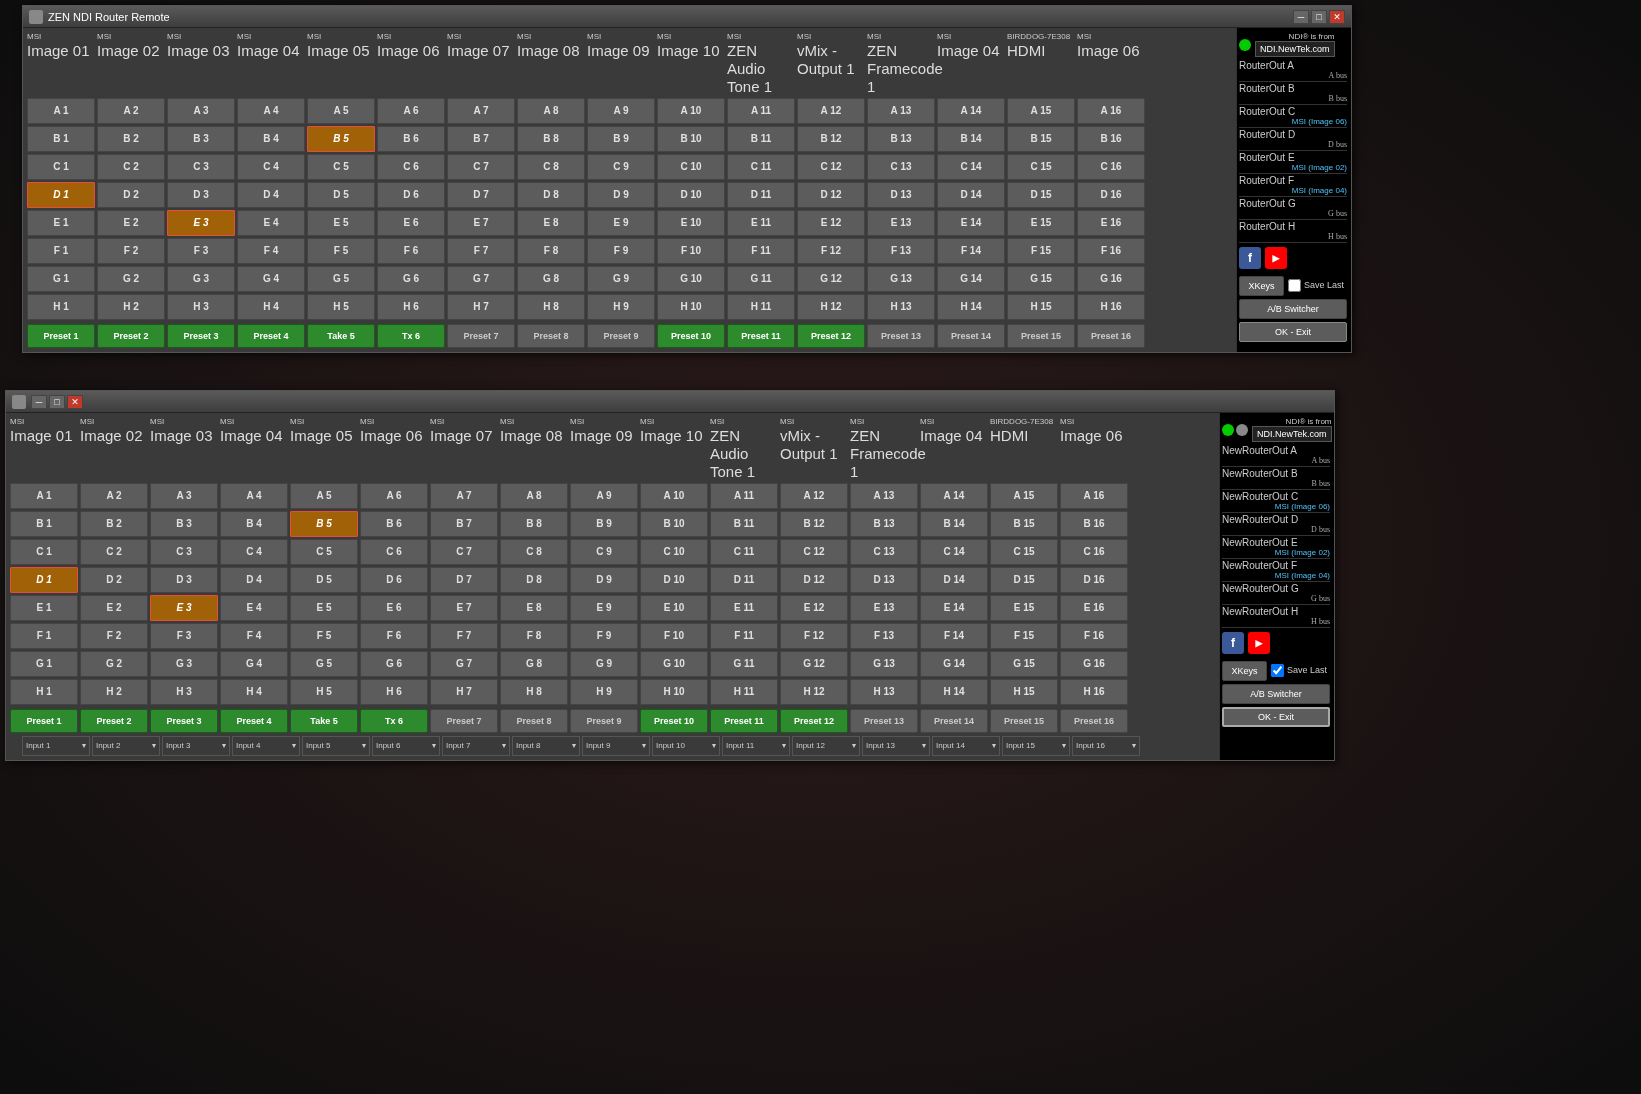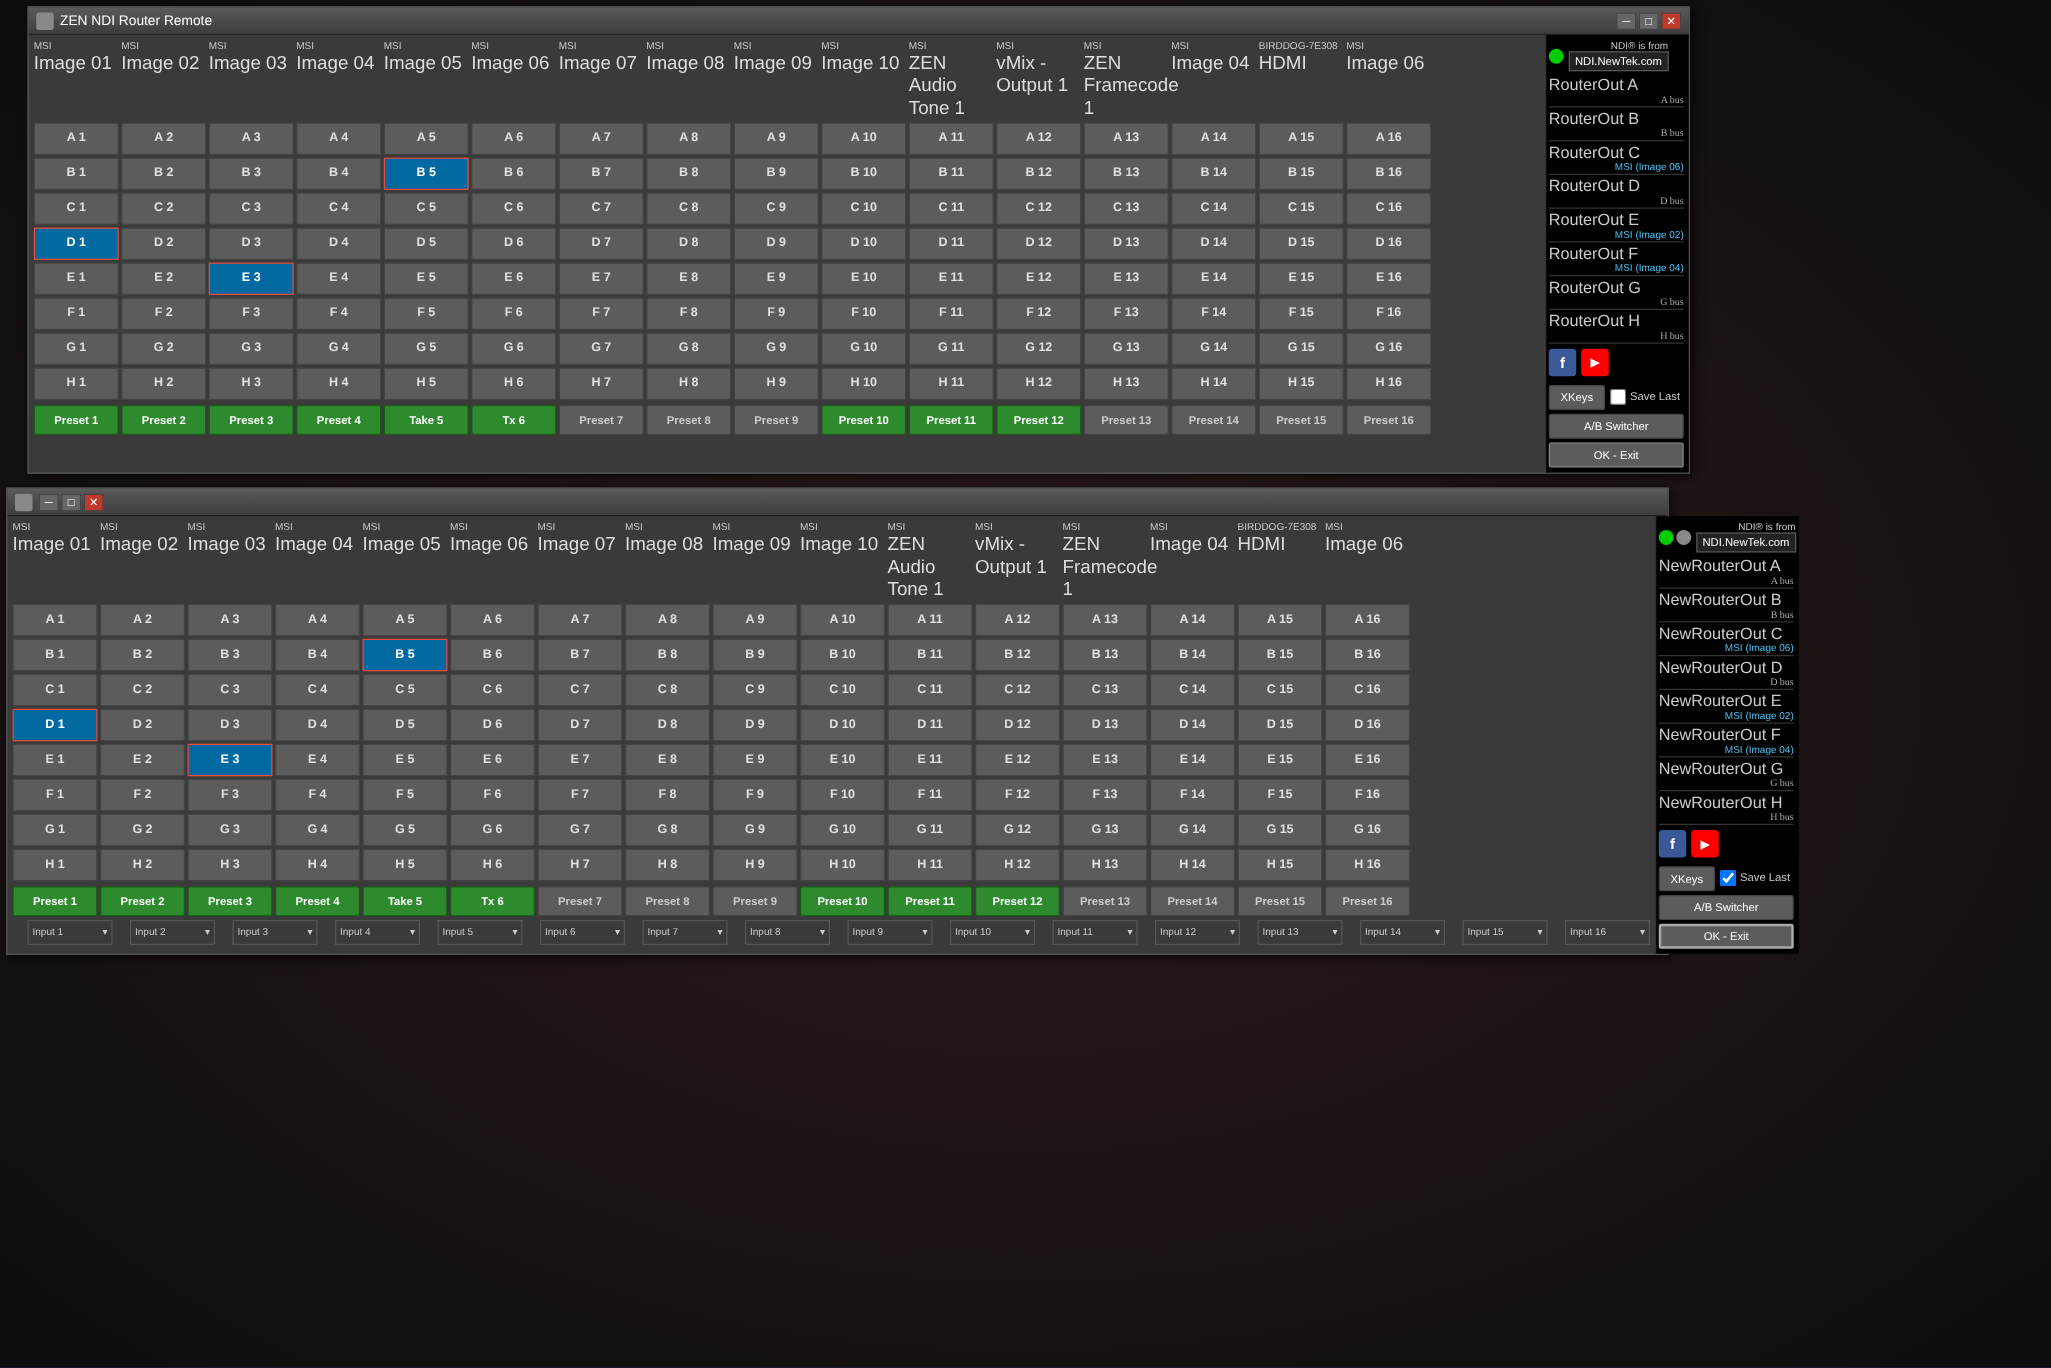--- a/index.html
+++ b/index.html
@@ -113,23 +113,24 @@
       justify-content: center;
       color: #e0e0e0;
       font-size: 10px;
       font-weight: bold;
       cursor: pointer;
       flex-shrink: 0;
       border-radius: 1px;
     }
 
     .grid-cell.active-red {
-      background: #0369a1;
+      background: #a16207;
       border-color: #e74c3c;
       color: #fff;
+      font-style: italic;
     }
 
     .presets-row {
       display: flex;
       gap: 2px;
       margin-top: 4px;
     }
 
     .preset-btn {
       width: 68px;
@@ -228,21 +229,21 @@
       width: 12px;
       height: 12px;
       background: #00cc00;
       border-radius: 50%;
       display: inline-block;
     }
 
     
     .input-dropdowns {
       display: flex;
-      gap: 14px;
+      gap: 2px;
       margin-top: 3px;
       padding-left: 12px;
     }
 
     .input-dropdown {
       width: 68px;
       height: 20px;
       background: #3a3a3a;
       border: 1px solid #555;
       color: #ccc;
@@ -298,21 +299,21 @@
     }
 
     .right-sidebar .route-entry {
       display: flex;
       flex-direction: column;
       border-bottom: 1px solid #333;
       padding-bottom: 1px;
       margin-bottom: 1px;
     }
 
-    .route-main { color: #ccc; font-size: 13px; }
+    .route-main { color: #ccc; font-size: 10px; }
     .route-bus { color: #aaa; font-size: 8px; text-align: right; font-family: Liberation Serif, serif; }
     .route-msi { color: #4fc3f7; font-size: 8px; text-align: right; }
   </style>
 </head>
 <body>
 
 <div class="window-bg"></div>
 
 <div class="window" id="window-top">
   <div class="titlebar">

